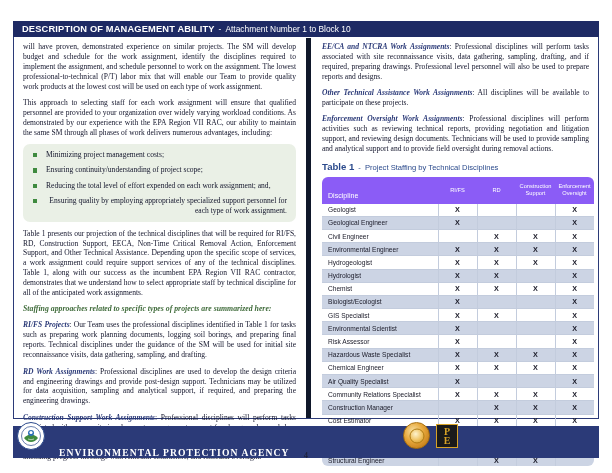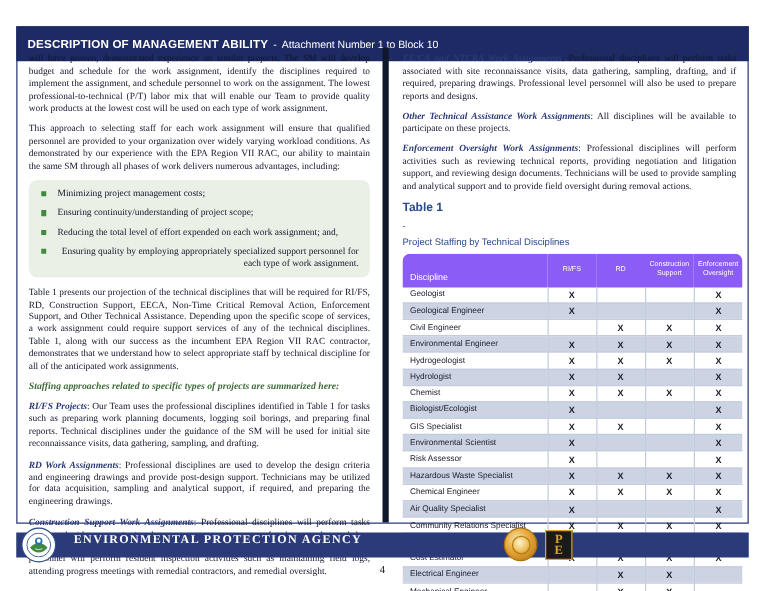--- a/index.html
+++ b/index.html
@@ -31,21 +31,21 @@
     border: 1px solid #2b3a78;
     box-sizing: border-box;
     background: #ffffff;
   }
   
   .header-bar {
     position: absolute;
     left: 13px;
     top: 21px;
     width: 586px;
-    height: 28px;
+    height: 16px;
     background: #1e2a64;
     box-sizing: border-box;
     display: flex;
     align-items: center;
     padding-left: 9px;
     overflow: hidden;
   }
   .header-title {
     color: #ffffff;
     font-family: "Liberation Sans", sans-serif;
@@ -144,21 +144,20 @@
     height: 4.4px;
     background: #3f8a3f;
   }
 
   
   .table-caption {
     margin: 2px 0 5px 0;
     display: flex;
     align-items: baseline;
     gap: 4px;
-    flex-direction: column;
   }
   .tc-label {
     font-family: "Liberation Sans", sans-serif;
     font-weight: bold;
     font-size: 9.6px;
     color: #2b4a8c;
   }
   .tc-dash {
     font-family: "Liberation Sans", sans-serif;
     font-size: 7.6px;
@@ -224,24 +223,24 @@
     background: #ccd4e4;
   }
   table.staff tbody tr:last-child td { border-bottom: none; }
 
   
   .footer-bar {
     position: absolute;
     left: 13px;
     top: 426px;
     width: 586px;
-    height: 20px;
+    height: 32px;
     background: #2b3a78;
     display: flex;
-    align-items: flex-start;
+    align-items: flex-end;
   }
   .footer-text {
     color: #ffffff;
     font-family: "Liberation Serif", serif;
     font-weight: bold;
     font-size: 9.6px;
     letter-spacing: 1.1px;
     margin-left: 46px;
     white-space: nowrap;
   }

